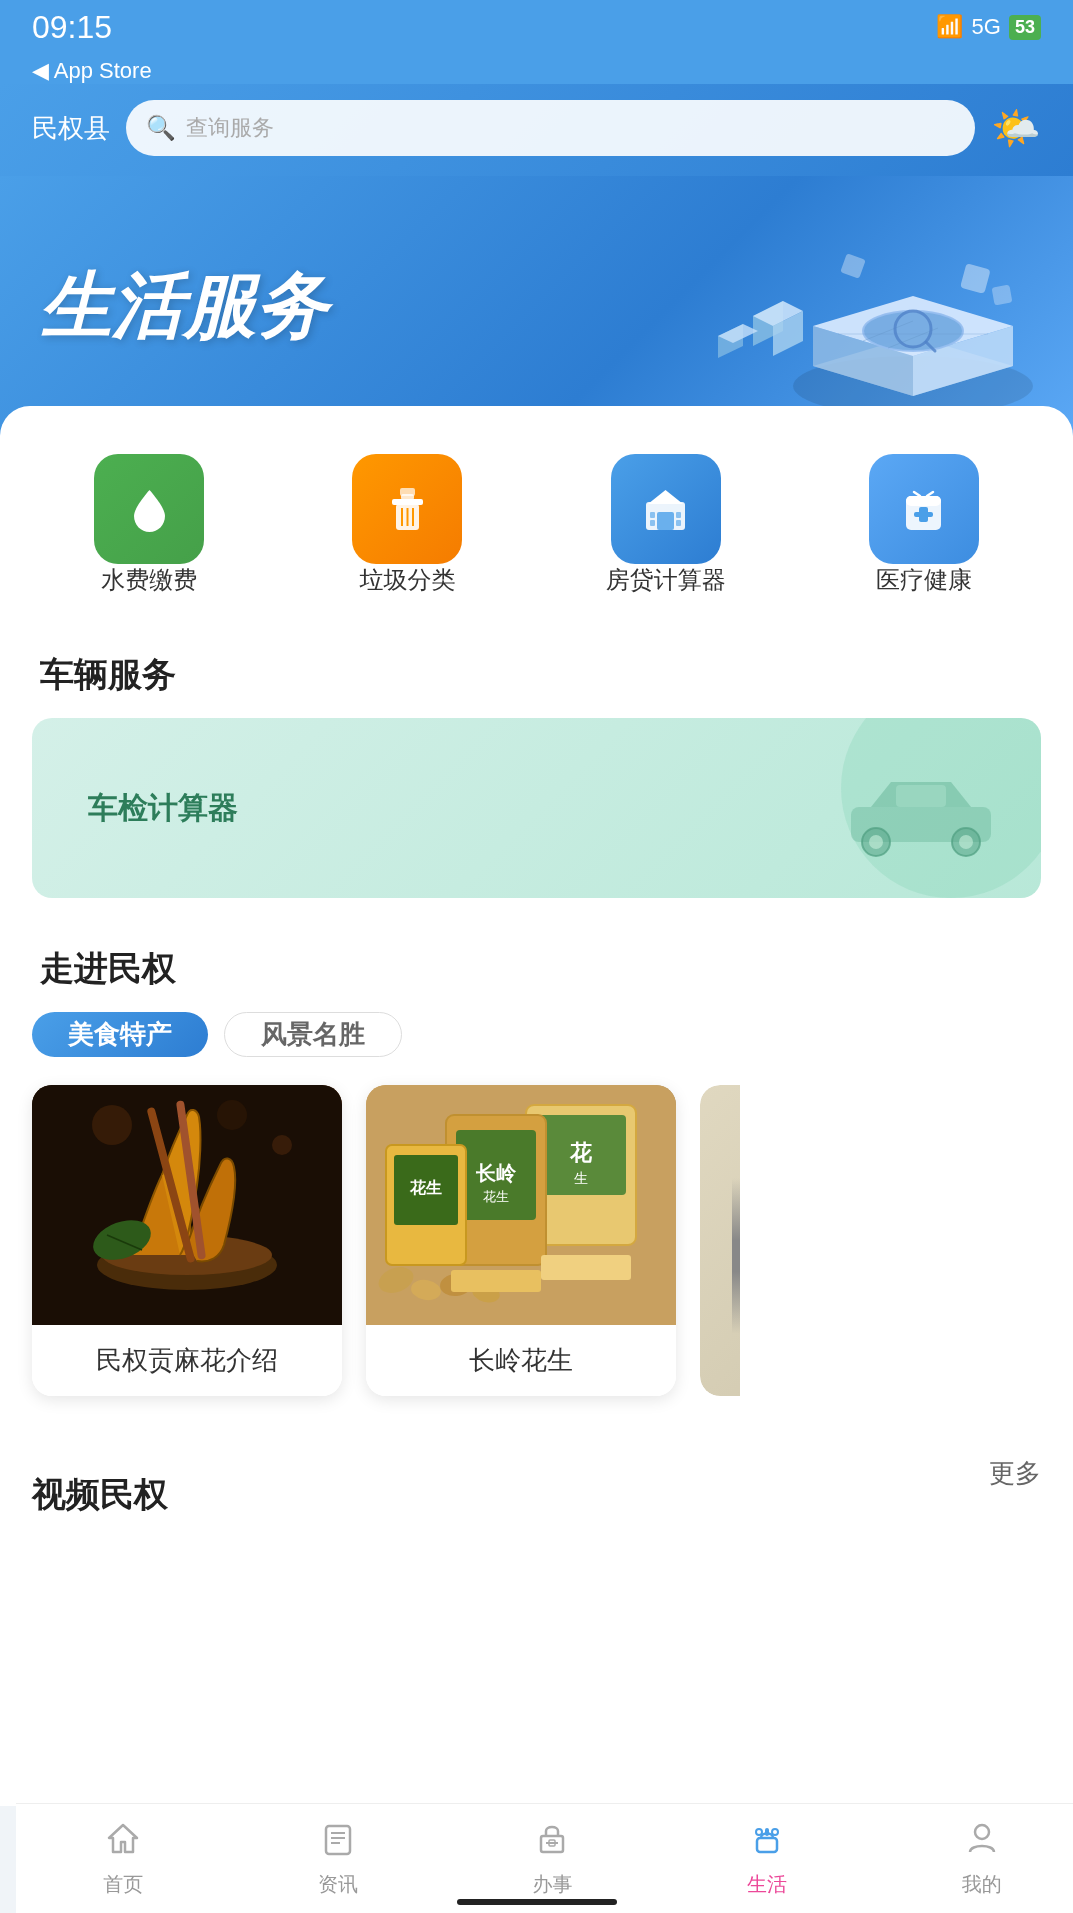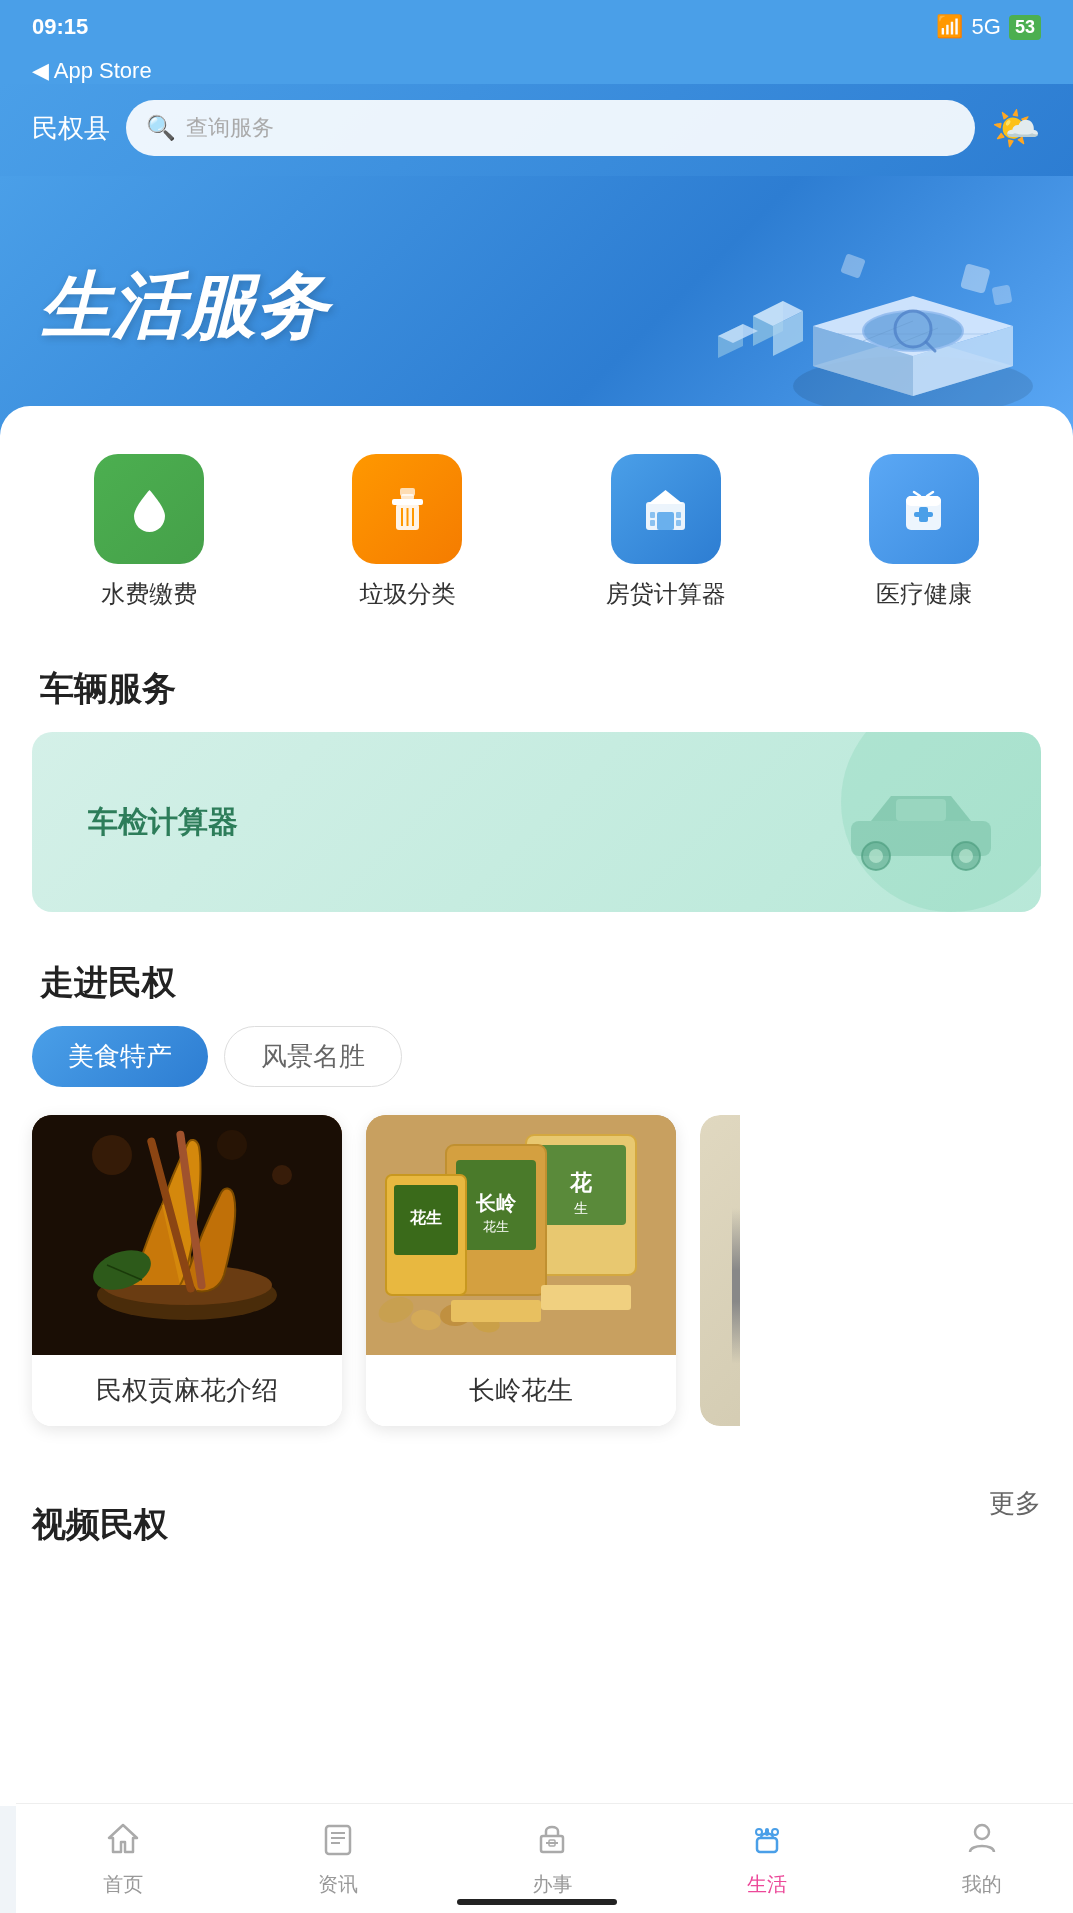--- a/index.html
+++ b/index.html
@@ -17,21 +17,21 @@
     .status-bar {
       background: #4a9fe8;
       height: 54px;
       display: flex;
       align-items: center;
       justify-content: space-between;
       padding: 0 32px;
       color: white;
     }
     .status-left { display: flex; align-items: center; gap: 8px; }
-    .status-time { font-size: 22px; font-weight: 700; }
+    .status-time { font-size: 32px; font-weight: 400; }
     .status-right { display: flex; align-items: center; gap: 8px; font-size: 22px; }
     .battery-badge {
       background: #4CAF50;
       color: white;
       font-size: 18px;
       padding: 2px 6px;
       border-radius: 4px;
       font-weight: bold;
     }
 
@@ -105,21 +105,20 @@
     .quick-services {
       display: grid;
       grid-template-columns: repeat(4, 1fr);
       gap: 0;
       padding: 0 20px 32px;
     }
     .service-item {
       display: flex;
       flex-direction: column;
       align-items: center;
-      gap: 14px;
       padding: 16px 8px;
       cursor: pointer;
     }
     .service-icon {
       width: 110px;
       height: 110px;
       border-radius: 24px;
       display: flex;
       align-items: center;
       justify-content: center;
@@ -187,26 +186,26 @@
     
     .minquan-section {
       padding: 0 32px 32px;
     }
     .tab-buttons {
       display: flex;
       gap: 16px;
       margin-bottom: 28px;
     }
     .tab-btn {
-      padding: 12px 36px;
+      padding: 4px 36px;
       border-radius: 40px;
       font-size: 26px;
       border: none;
       cursor: pointer;
-      font-weight: 400;
+      font-weight: 700;
     }
     .tab-btn.active {
       background: linear-gradient(135deg, #4a9fe8, #2d7dd2);
       color: white;
     }
     .tab-btn.inactive {
       background: white;
       color: #666;
       border: 1px solid #ddd;
     }

